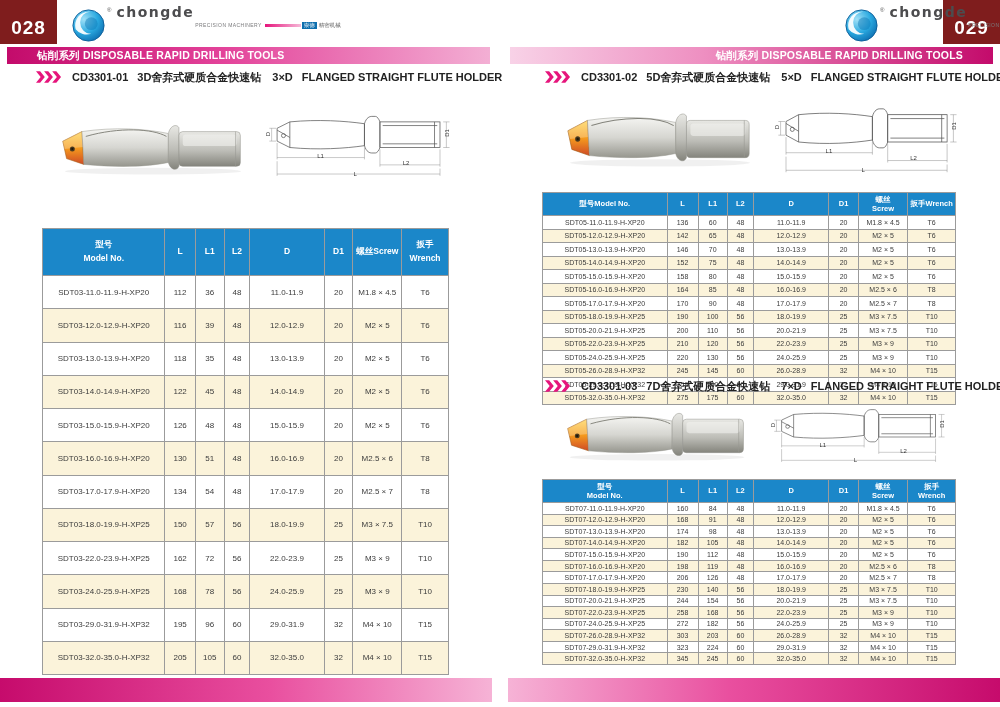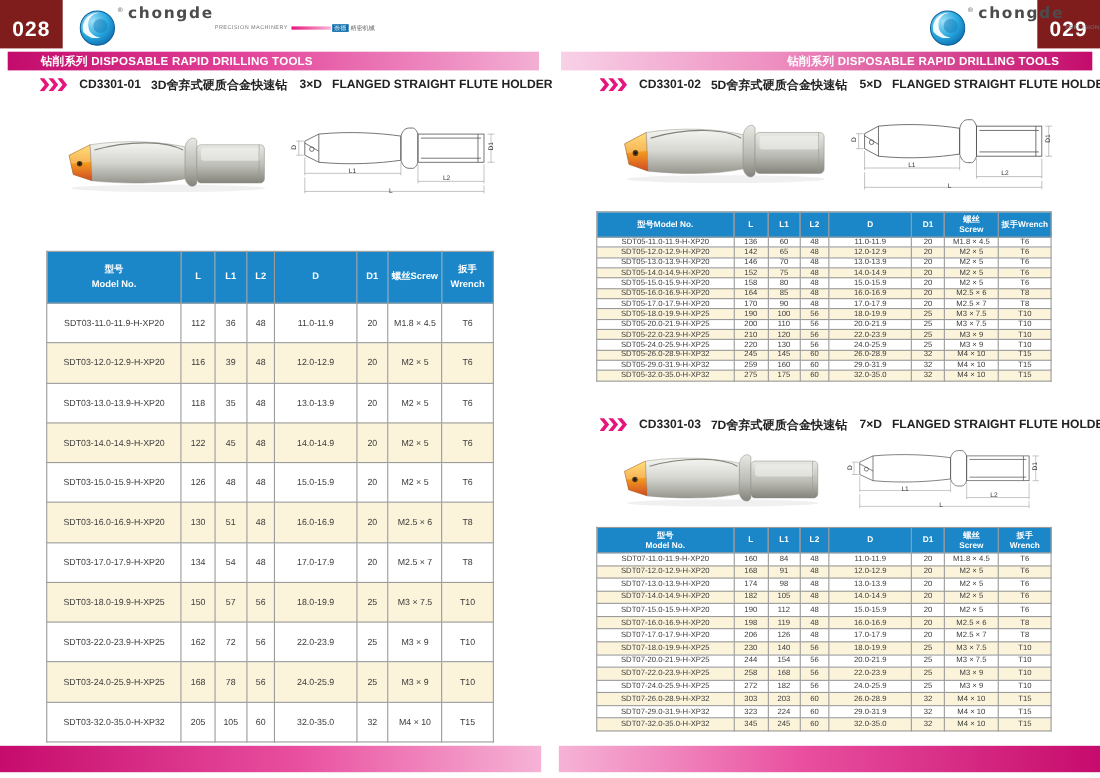--- a/index.html
+++ b/index.html
@@ -304,20 +304,30 @@
             <td>SDT03-24.0-25.9-H-XP25</td>
             <td>168</td>
             <td>78</td>
             <td>56</td>
             <td>24.0-25.9</td>
             <td>25</td>
             <td>M3 × 9</td>
             <td>T10</td>
           </tr>
           <tr>
+            <td>SDT03-29.0-31.9-H-XP32</td>
+            <td>195</td>
+            <td>96</td>
+            <td>60</td>
+            <td>29.0-31.9</td>
+            <td>32</td>
+            <td>M4 × 10</td>
+            <td>T15</td>
+          </tr>
+          <tr>
             <td>SDT03-32.0-35.0-H-XP32</td>
             <td>205</td>
             <td>105</td>
             <td>60</td>
             <td>32.0-35.0</td>
             <td>32</td>
             <td>M4 × 10</td>
             <td>T15</td>
           </tr>
         </tbody>
@@ -377,21 +387,21 @@
       <svg class="fill" viewBox="0 0 200 82" preserveAspectRatio="none">
           <use href="#drill-line"></use>
         </svg>
       <span class="dim-label dl-d">D</span>
       <span class="dim-label dl-l1">L1</span>
       <span class="dim-label dl-l2">L2</span>
       <span class="dim-label dl-l">L</span>
       <span class="dim-label dl-d1">D1</span>
     </div>
 
-    <table class="spec spec-sm" style="left:42px;top:192px;width:414px;height:155px;">
+    <table class="spec spec-sm" style="left:42px;top:192px;width:414px;height:213px;">
         <thead>
           <tr>
             <th>型号Model No.</th>
             <th>L</th>
             <th>L1</th>
             <th>L2</th>
             <th>D</th>
             <th>D1</th>
             <th>螺丝<br>Screw</th>
             <th>扳手Wrench</th>

